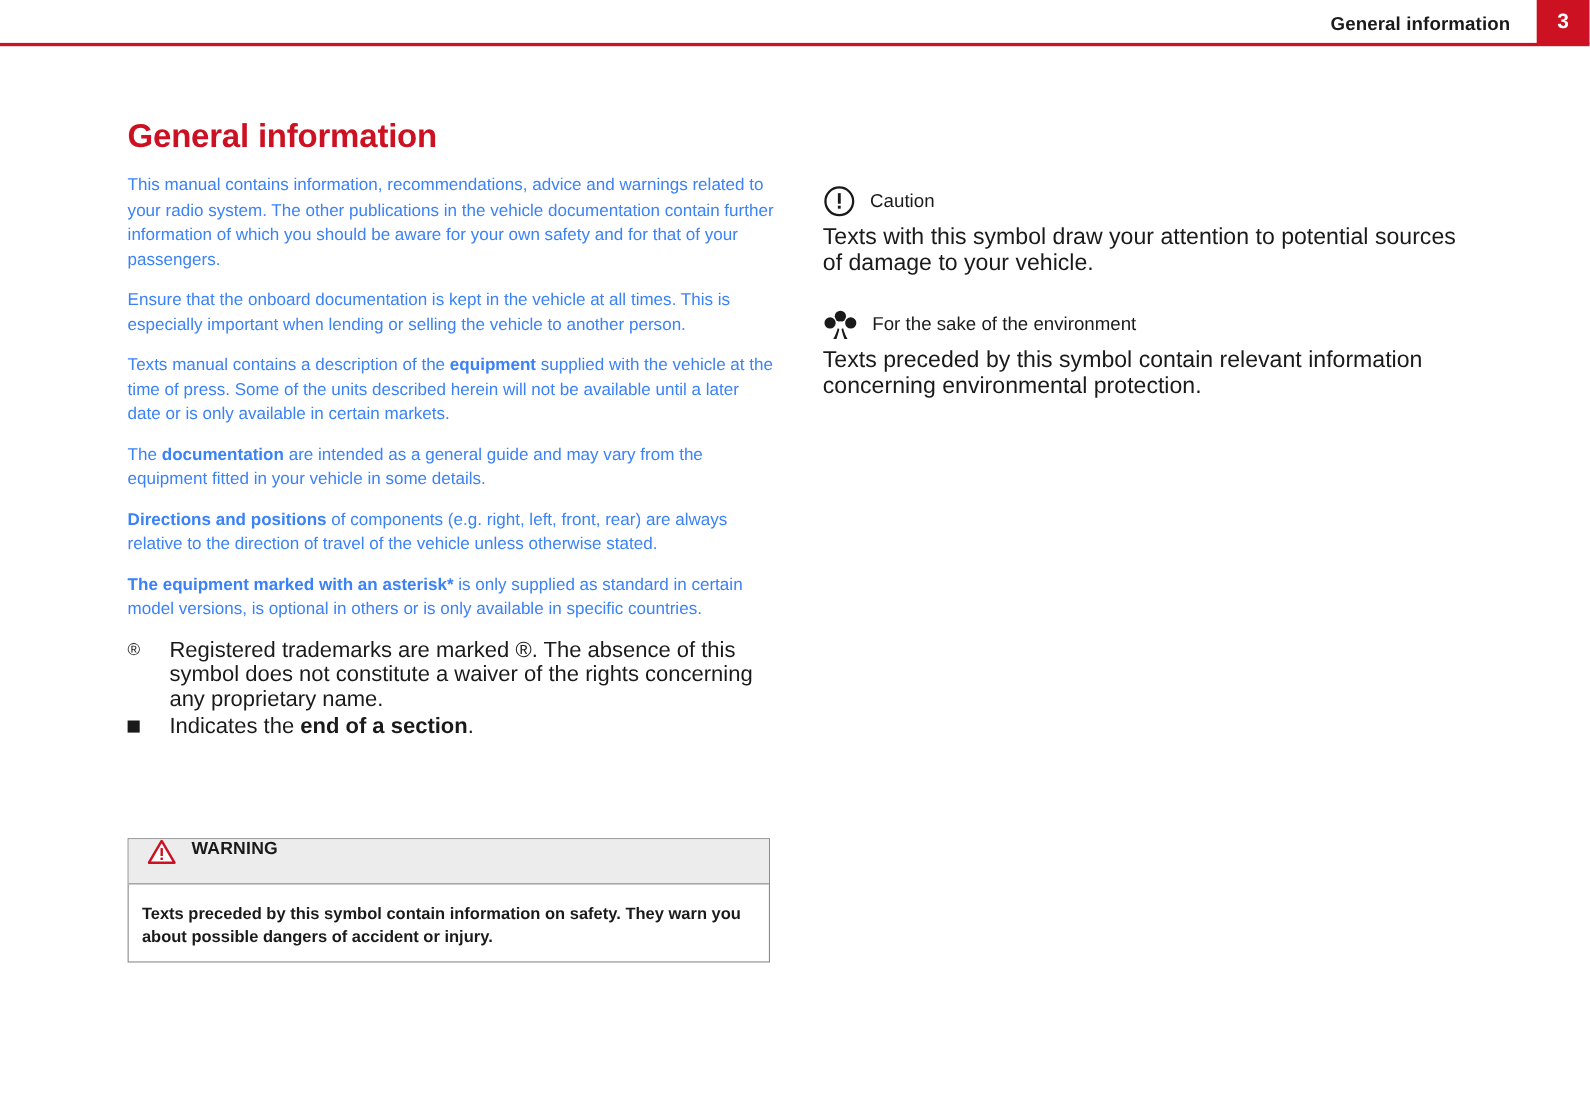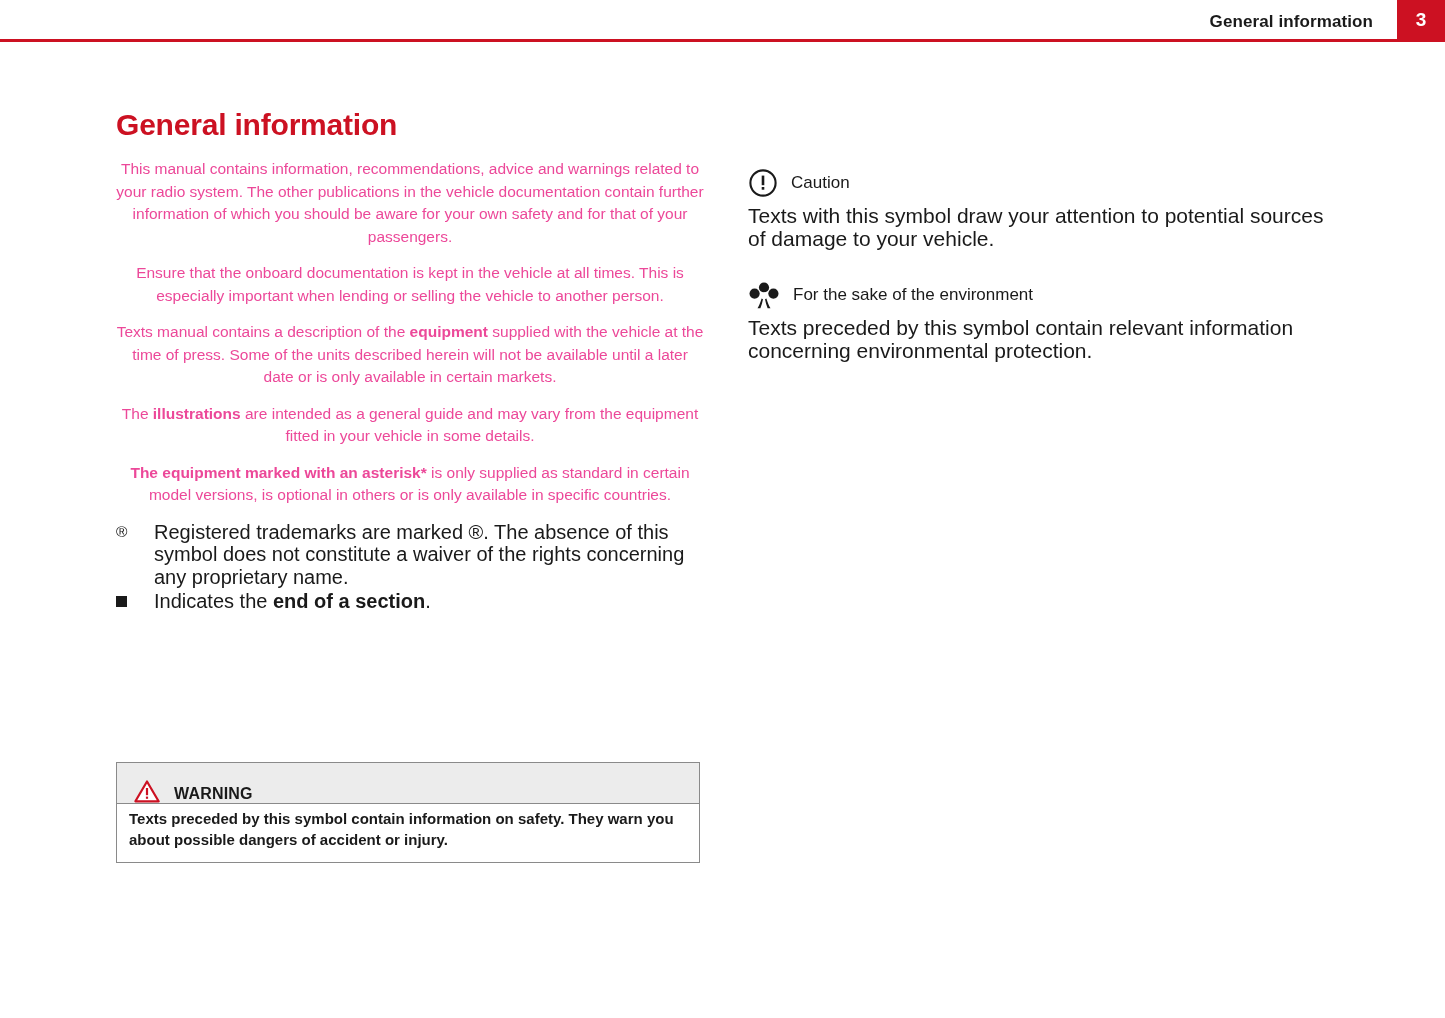--- a/index.html
+++ b/index.html
@@ -82,22 +82,21 @@
     font-weight: bold;
     color: #cc1122;
     margin: 0 0 16px 0;
     letter-spacing: -0.2px;
   }
 
   p.body-text {
     font-size: 15.5px;
     line-height: 22.5px;
     margin: 0 0 14px 0;
-    color: #ec4899;
-    text-align: center;
+    color: #3b82f6;
   }
   p.body-text:last-child { margin-bottom: 0; }
 
   .bold { font-weight: bold; }
 
   
   .sym-list {
     margin-top: 2px;
   }
   .sym-row {
@@ -140,33 +139,33 @@
     left: 116px;
     top: 762px;
     width: 584px;
     border: 1px solid #8a8a8a;
     box-sizing: border-box;
   }
   .warning-head {
     background: #ececec;
     height: 41px;
     display: flex;
-    align-items: flex-end;
+    align-items: flex-start;
     padding-left: 17px;
     border-bottom: 1px solid #8a8a8a;
     box-sizing: border-box;
   }
   .warning-title {
     font-size: 16px;
     font-weight: bold;
     margin-left: 14px;
     letter-spacing: 0.2px;
   }
   .warning-body {
-    padding: 4px 14px 12px 12px;
+    padding: 16px 14px 12px 12px;
     font-size: 15px;
     line-height: 21px;
     font-weight: bold;
   }
 
   
   .note-block { margin-bottom: 30px; }
   .note-block:last-child { margin-bottom: 0; }
   .note-head {
     display: flex;
@@ -206,22 +205,23 @@
 
 <div class="col-left">
 
   <h1 class="doc-title">General information</h1>
 
   <p class="body-text">This manual contains information, recommendations, advice and warnings related to your radio system. The other publications in the vehicle documentation contain further information of which you should be aware for your own safety and for that of your passengers.</p>
   <p class="body-text">Ensure that the onboard documentation is kept in the vehicle at all times. This is especially important when lending or selling the vehicle to another person.</p>
 
   <p class="body-text"><span>Texts manual contains a description of the </span><span class="bold">equipment</span><span> supplied with the vehicle at the time of press. Some of the units described herein will not be available until a later date or is only available in certain markets.</span></p>
 
-  <p class="body-text"><span>The </span><span class="bold">illustrations</span><span> are intended as a general guide and may vary from the equipment fitted in your vehicle in some details.</span></p>
-
+  <p class="body-text"><span>The </span><span class="bold">documentation</span><span> are intended as a general guide and may vary from the equipment fitted in your vehicle in some details.</span></p>
+
+  <p class="body-text"><span class="bold">Directions and positions</span><span> of components (e.g. right, left, front, rear) are always relative to the direction of travel of the vehicle unless otherwise stated.</span></p>
 
   <p class="body-text"><span class="bold">The equipment marked with an asterisk*</span><span> is only supplied as standard in certain model versions, is optional in others or is only available in specific countries.</span></p>
 
   <div class="sym-list">
 
     <div class="sym-row">
       <div class="sym-mark">®</div>
       <div class="sym-text">Registered trademarks are marked ®. The absence of this symbol does not constitute a waiver of the rights concerning any proprietary name.</div>
     </div>
 

